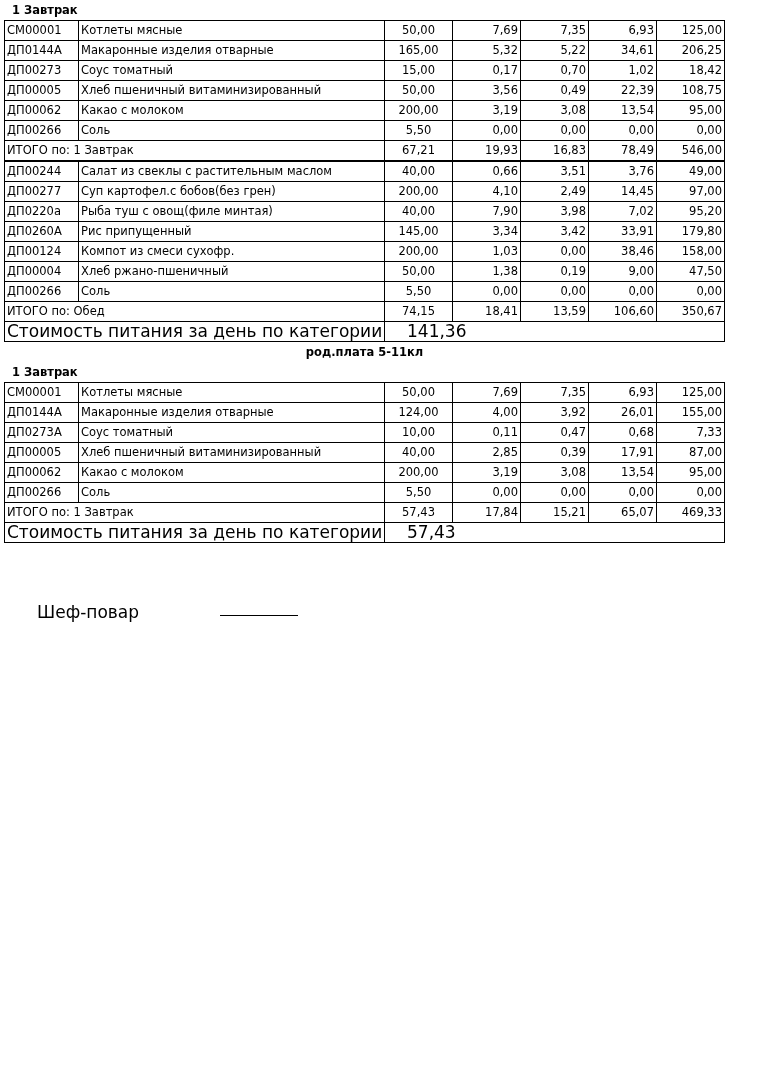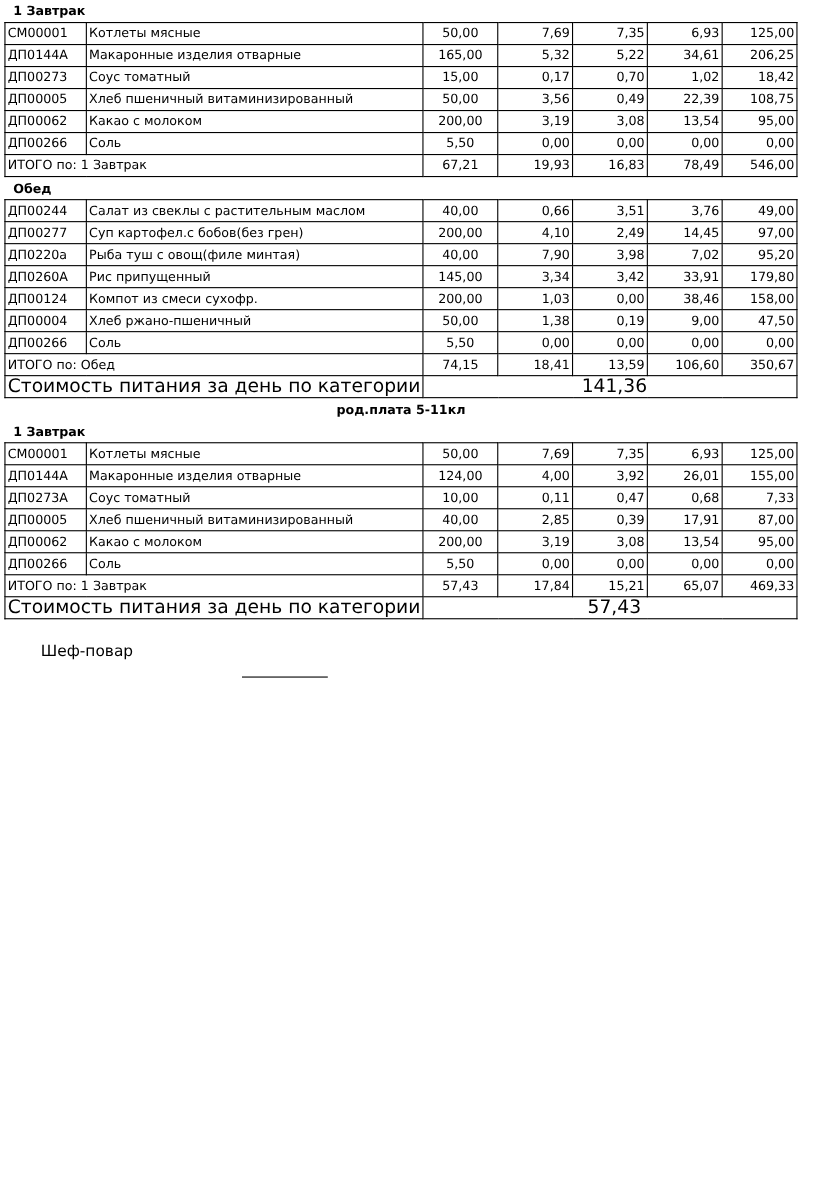--- a/index.html
+++ b/index.html
@@ -9,23 +9,23 @@
   table { border-collapse:collapse; width:721px; table-layout:fixed; }
   td { border:1px solid #000; height:19px; padding:0 2px; line-height:19px; white-space:nowrap; overflow:hidden; font-size:11.5px; }
   col.c-code { width:74px; }
   col.c-name { width:306px; }
   col.c-n { width:68px; }
   td.num { text-align:right; }
   td.ctr { text-align:center; }
   tr.total td { font-weight:normal; }
   tr.total td.lbl, tr.total td.bold { font-weight:normal; }
   tr.cost td { height:19px; font-size:17px; font-weight:normal;margin-top:44px; }
-  tr.cost td.val { text-align:center; padding-left:10px; }
+  tr.cost td.val { text-align:left; padding-left:22px; }
   .subtitle { height:20px; line-height:20px; text-align:center; font-weight:bold; width:721px; }
-  .sign { position:absolute; left:37px; top:584px; font-size:14px; }
+  .sign { position:absolute; left:37px; top:602px; font-size:17px; }
   .sign-line { position:absolute; left:220px; top:615px; width:78px; border-top:1px solid #000; }
 </style>
 </head>
 <body>
 
 <div class="page">
   <div id="block1">
       <div class="section-title">1 Завтрак</div>
       <table>
         <colgroup>
@@ -95,21 +95,20 @@
           <tr class="total">
             <td class="lbl" colspan="2">ИТОГО по: 1 Завтрак</td>
             <td class="ctr bold">67,21</td>
             <td class="num">19,93</td>
             <td class="num">16,83</td>
             <td class="num">78,49</td>
             <td class="num">546,00</td>
           </tr>
         </tbody>
       </table>
-      <div class="section-title">Обед</div>
       <table>
         <colgroup>
           <col class="c-code">
           <col class="c-name">
           <col class="c-n">
           <col class="c-n">
           <col class="c-n">
           <col class="c-n">
           <col class="c-n">
         </colgroup>

